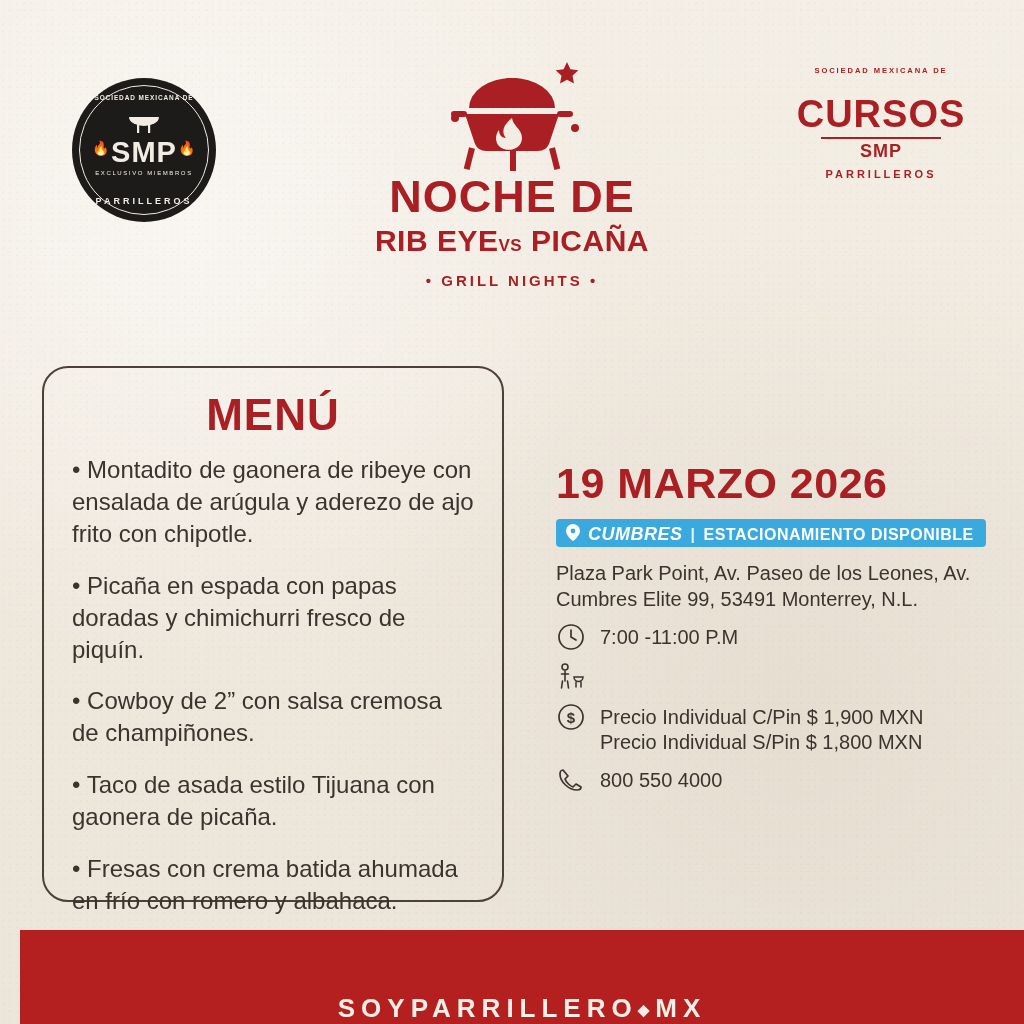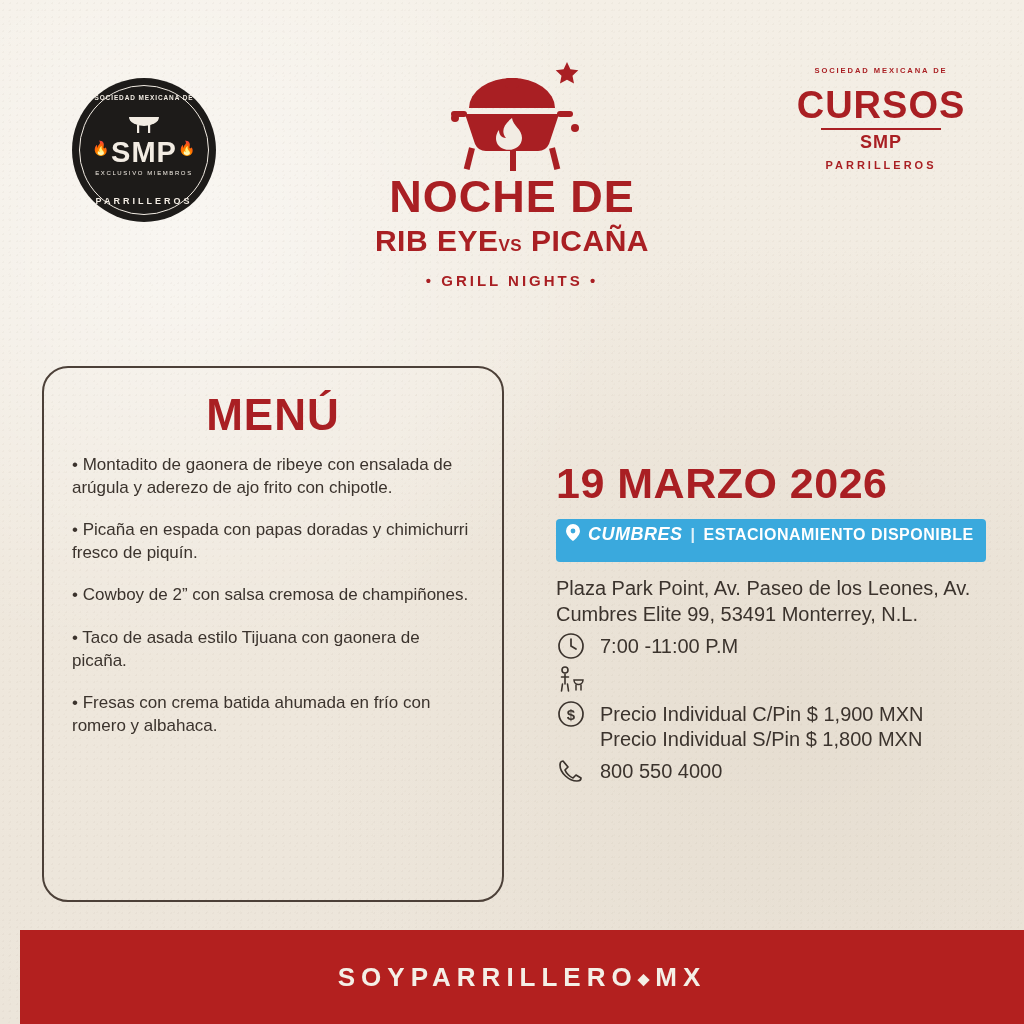--- a/index.html
+++ b/index.html
@@ -171,21 +171,21 @@
     font-size: 8px;
     letter-spacing: 2px;
     font-weight: bold;
     transform: scaleX(0.95);
   }
   .cursos-main {
     font-size: 38px;
     font-weight: bold;
     letter-spacing: 1px;
     line-height: 1;
-    margin-top: 11px;
+    margin-top: 20px;
   }
   .cursos-smp {
     font-size: 18px;
     font-weight: bold;
     letter-spacing: 1px;
     margin-top: 2px;
   }
   .cursos-bottom {
     font-size: 11px;
     font-weight: bold;
@@ -214,21 +214,21 @@
   .menu-title {
     text-align: center;
     color: #a91f23;
     font-size: 44px;
     font-weight: bold;
     letter-spacing: 1px;
     margin: 4px 0 14px 0;
   }
   .menu-item {
     color: #3b332d;
-    font-size: 17px;
+    font-size: 24px;
     line-height: 1.33;
     margin-bottom: 20px;
   }
 
   
   .info {
     position: absolute;
     left: 556px;
     top: 462px;
     width: 430px;
@@ -240,39 +240,39 @@
     letter-spacing: 0.5px;
     line-height: 1;
   }
   .location-bar {
     display: inline-flex;
     align-items: center;
     gap: 8px;
     background: #3aa9dd;
     color: #ffffff;
     border-radius: 4px;
-    padding: 5px 12px 17px 10px;
+    padding: 5px 12px 2px 10px;
     margin-top: 14px;
     font-size: 16px;
     font-weight: bold;
     letter-spacing: 0.5px;
   }
   .location-bar .zone { font-style: italic; font-size: 18px; }
   .location-bar .divider { opacity: 0.85; }
   .address {
     color: #3b332d;
     font-size: 20px;
     line-height: 1.28;
     margin-top: 14px;
   }
   .detail-row {
     display: flex;
     align-items: flex-start;
     gap: 14px;
-    margin-top: 4px;
+    margin-top: 10px;
   }
   .detail-icon {
     width: 30px;
     height: 30px;
     flex: 0 0 30px;
     color: #3b332d;
     display: flex;
     align-items: center;
     justify-content: center;
   }
@@ -285,21 +285,21 @@
 
   
   .footer {
     position: absolute;
     left: 0;
     right: 0;
     bottom: 0;
     height: 94px;
     background: #b3201f;
     display: flex;
-    align-items: center;
+    align-items: flex-end;
     justify-content: center;
     margin-left: 20px;
   }
   .footer-text {
     color: #f4efe6;
     font-size: 26px;
     font-weight: bold;
     letter-spacing: 6px;
   }
   .footer-text .dot { font-size: 15px; vertical-align: middle; }

